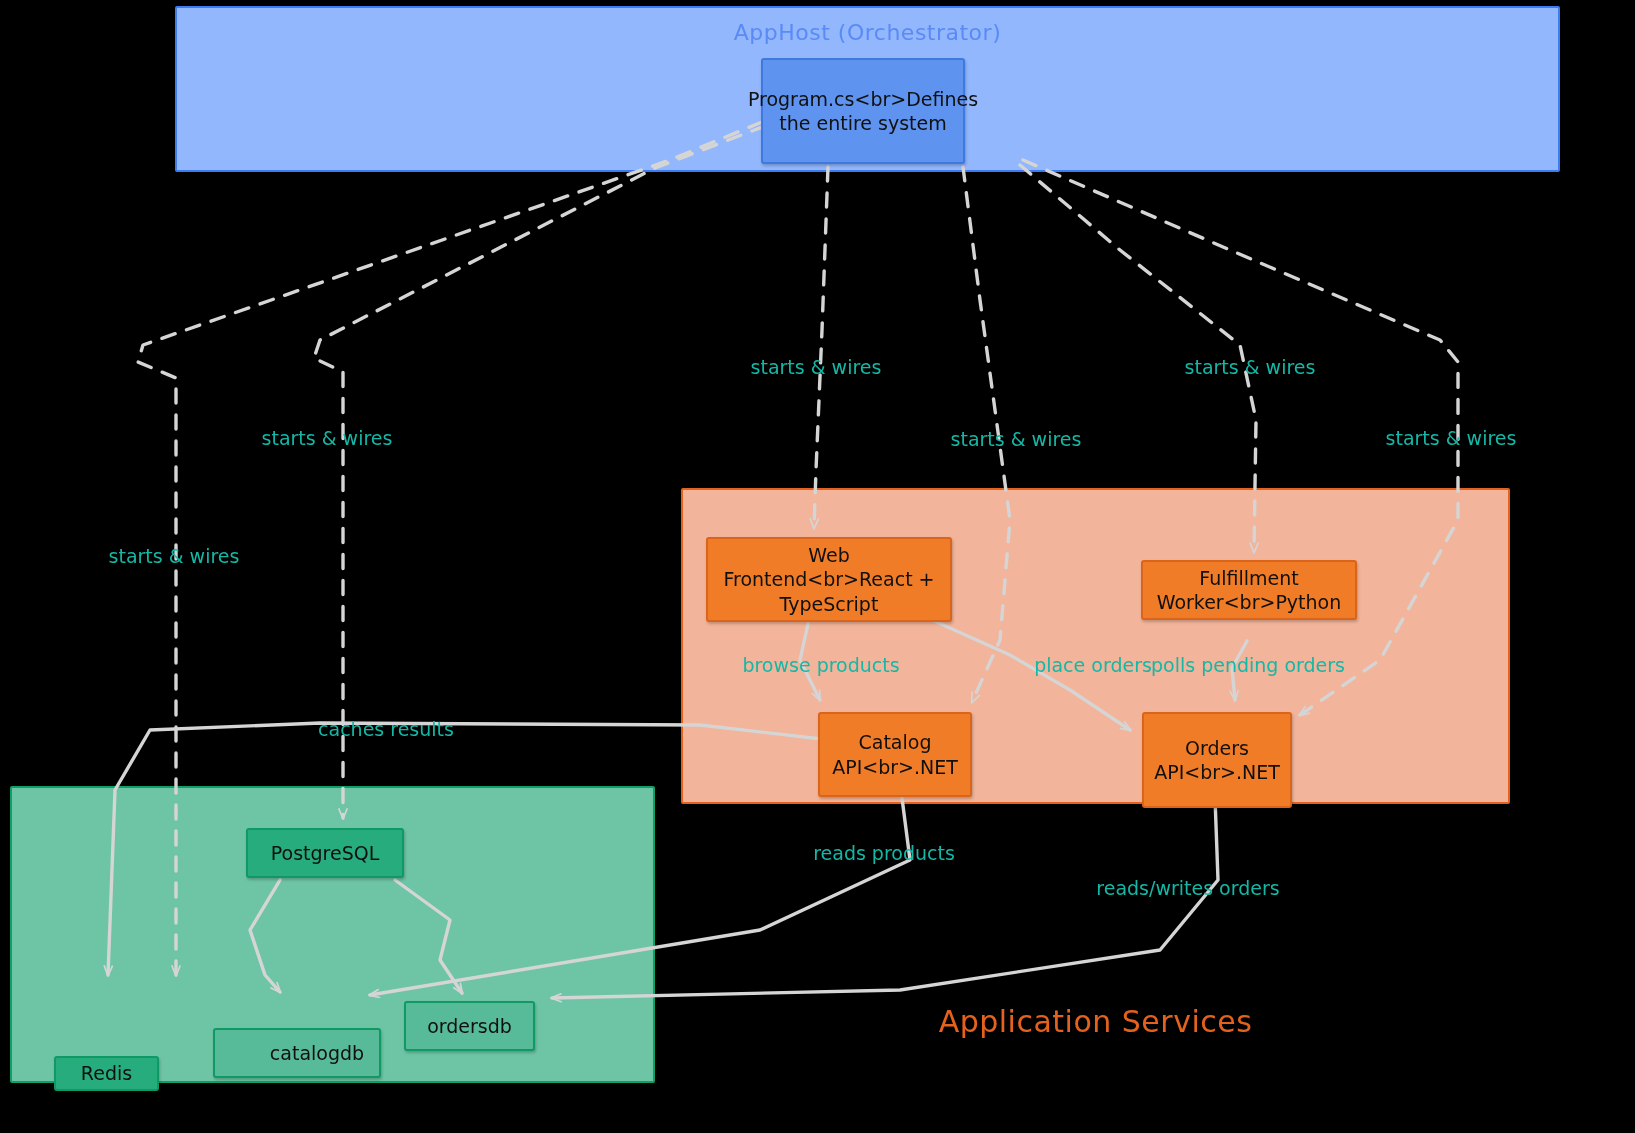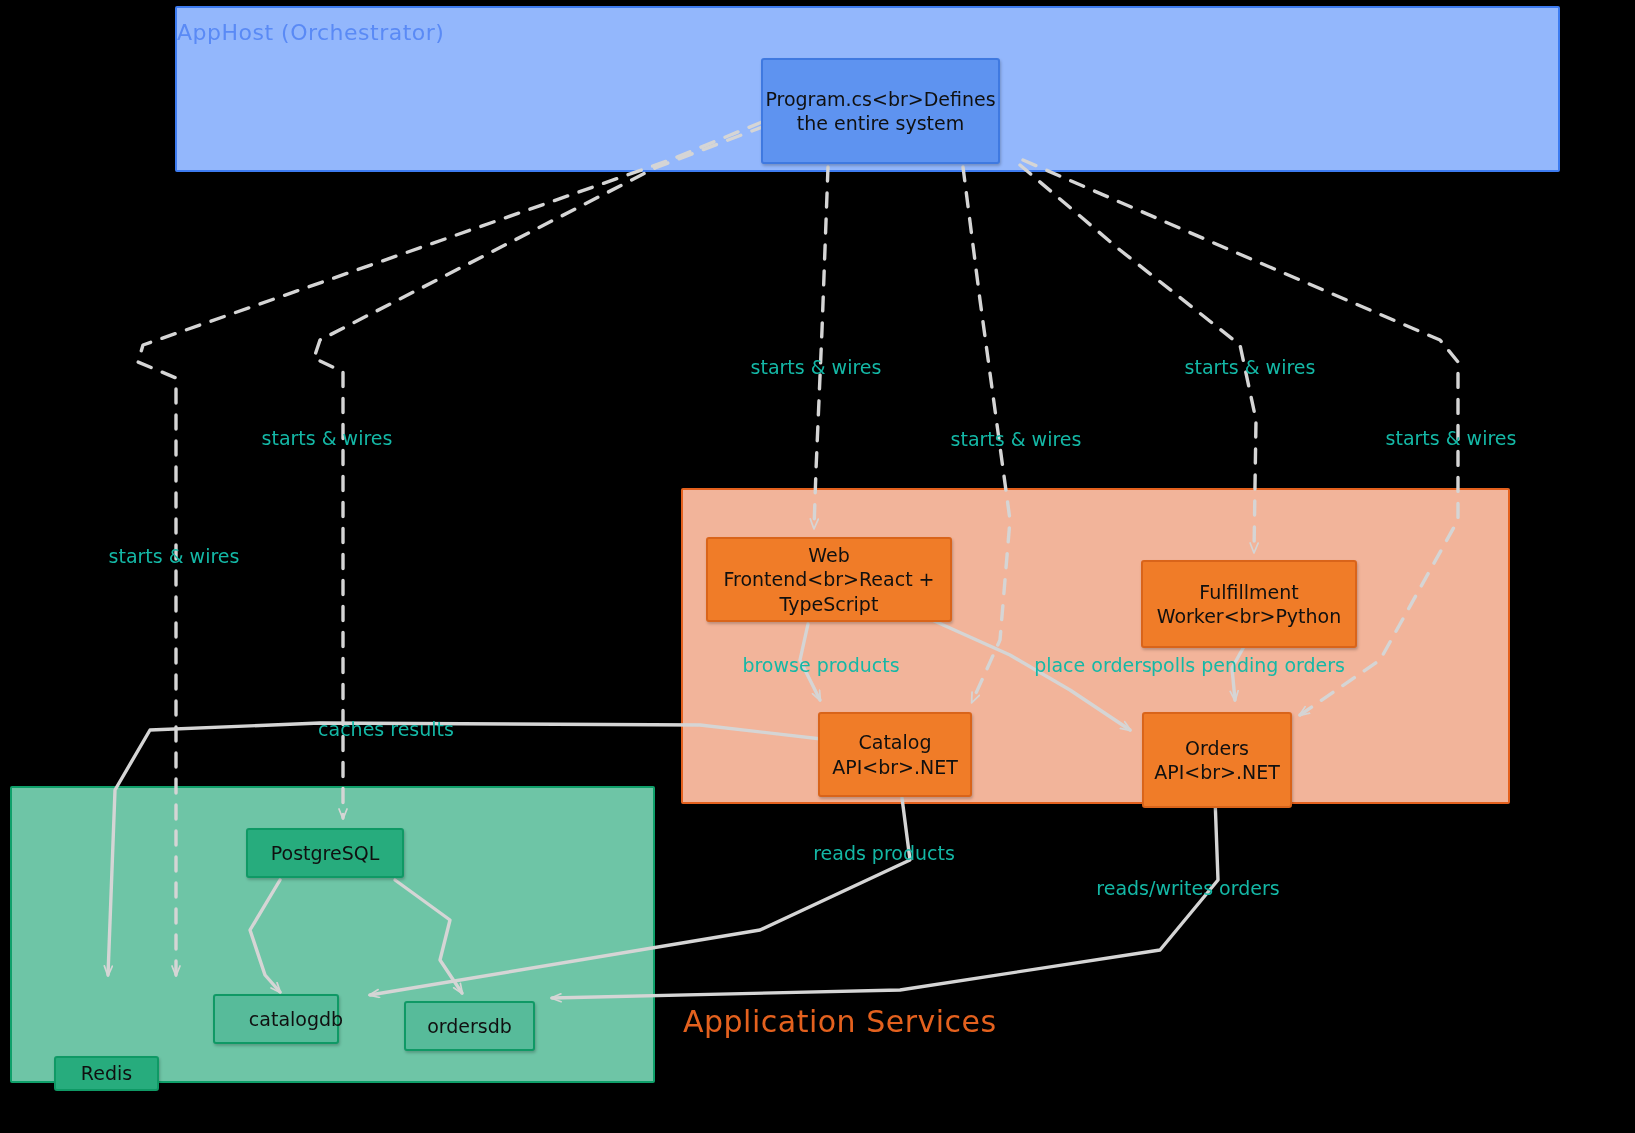--- a/index.html
+++ b/index.html
@@ -27,21 +27,21 @@
     position: absolute;
     box-sizing: border-box;
     border-width: 2px;
     border-style: solid;
     border-radius: 2px;
   }
   .cluster-title {
     position: absolute;
     left: 0;
     right: 0;
-    text-align: left;
+    text-align: center;
     font-size: 22px;
     letter-spacing: 0.5px;
     white-space: nowrap;
   }
   #cluster-apphost {
     left: 175px; top: 6px; width: 1385px; height: 166px;
     background: #93b7fc;
     border-color: #3d7bf0;
   }
   #cluster-apphost > .cluster-title {
@@ -79,28 +79,28 @@
     color: #101010;
     padding: 4px 8px;
     white-space: pre-line;
     box-shadow: 1px 2px 3px rgba(0,0,0,0.22);
   }
   .node.blue  { background: #5e93f0; border-color: #3f79e0; }
   .node.org   { background: #f07c28; border-color: #d9641a; }
   .node.grn   { background: #27ac7d; border-color: #0f9965; }
   .node.grn2  { background: #57bb9a; border-color: #0f9965; }
 
-  #n-program     { left: 761px; top: 58px;  width: 239px; height: 106px; }
+  #n-program     { left: 761px; top: 58px;  width: 204px; height: 106px; }
   #n-web         { left: 706px; top: 537px; width: 246px; height: 85px; }
-  #n-fulfillment { left: 1141px; top: 560px; width: 216px; height: 88px; }
+  #n-fulfillment { left: 1141px; top: 560px; width: 216px; height: 60px; }
   #n-catalog     { left: 818px; top: 712px; width: 154px; height: 85px; }
   #n-orders      { left: 1142px; top: 712px; width: 150px; height: 96px; }
   #n-postgres    { left: 246px; top: 828px; width: 158px; height: 50px; }
   #n-redis       { left: 54px;  top: 1056px; width: 105px; height: 35px; }
-  #n-catalogdb   { left: 213px; top: 994px; width: 126px; height: 50px; padding-left: 48px; }
+  #n-catalogdb   { left: 213px; top: 1028px; width: 168px; height: 50px; padding-left: 48px; }
   #n-ordersdb    { left: 404px; top: 1001px; width: 131px; height: 50px; }
 
   
   .elabel {
     position: absolute;
     color: #14b8a6;
     font-size: 19px;
     white-space: nowrap;
     transform: translate(-50%, -50%);
   }

